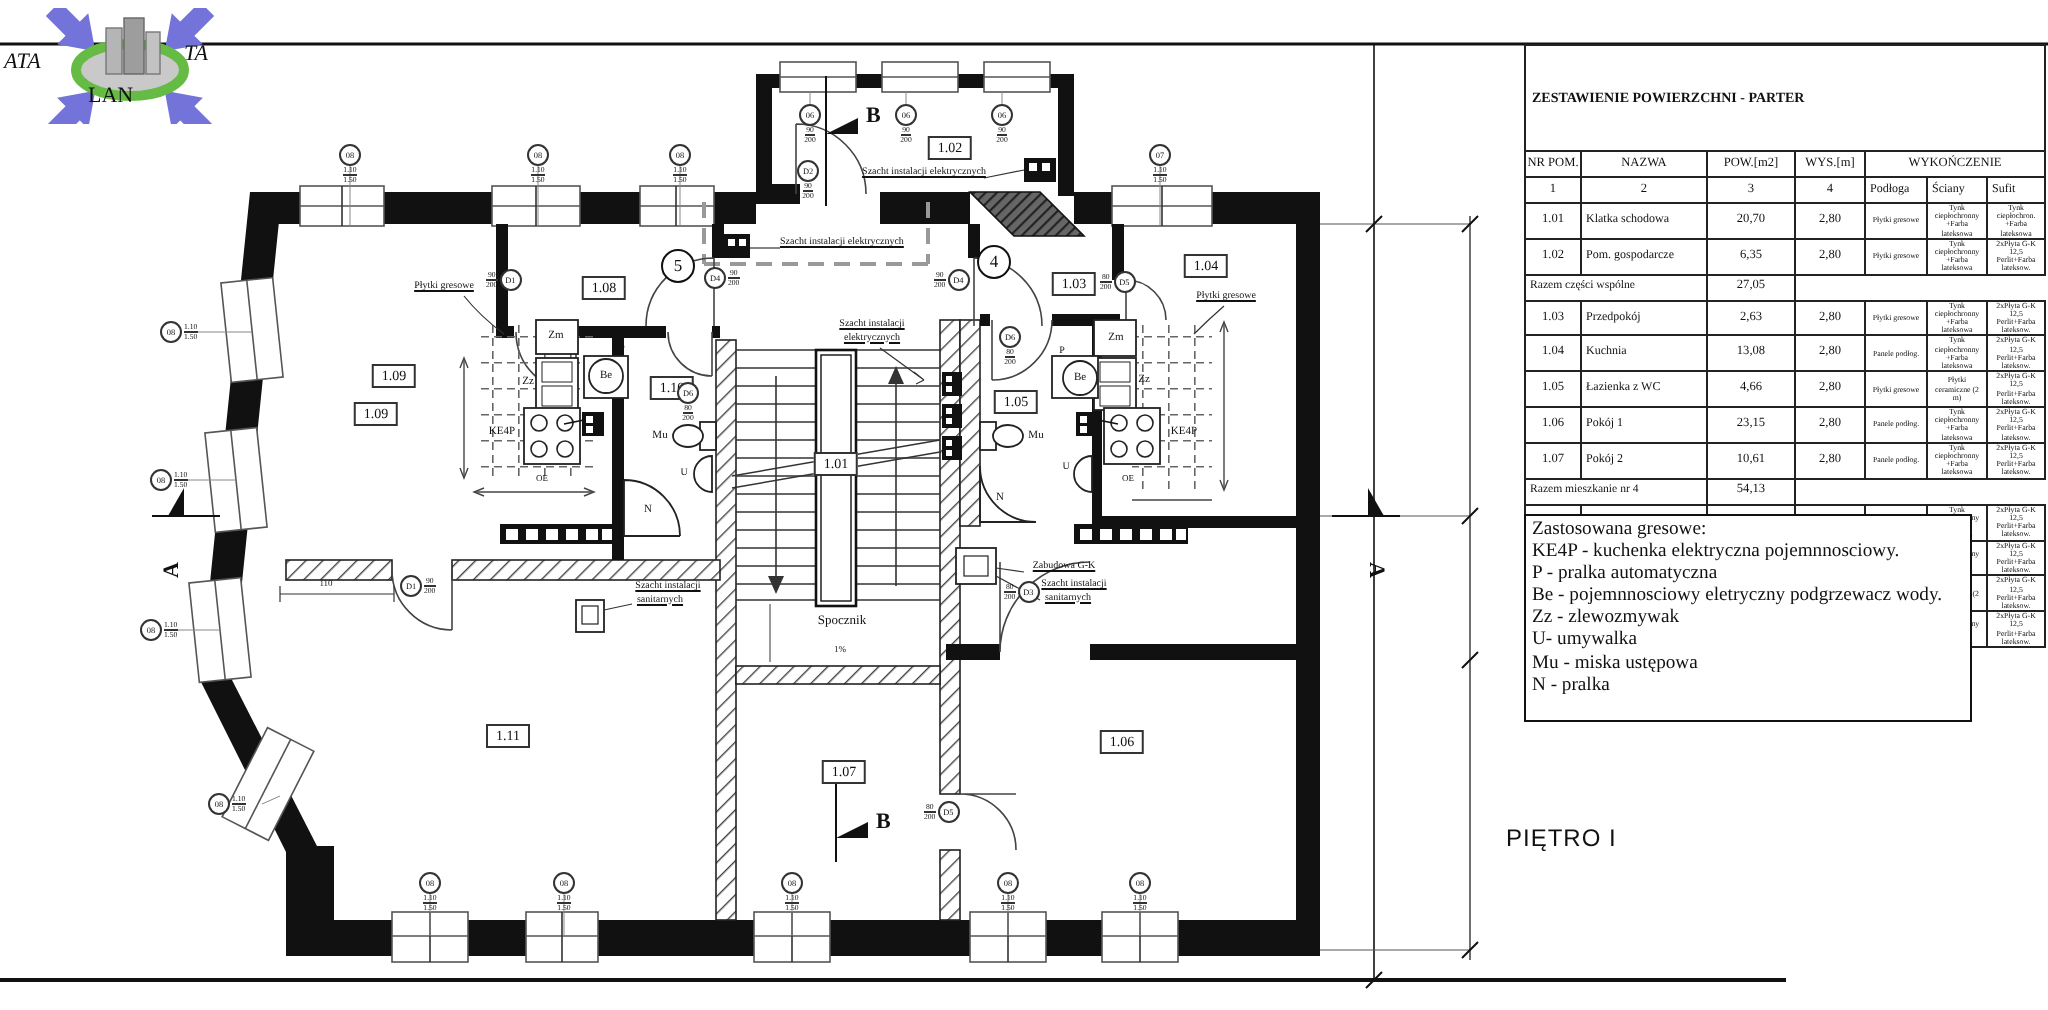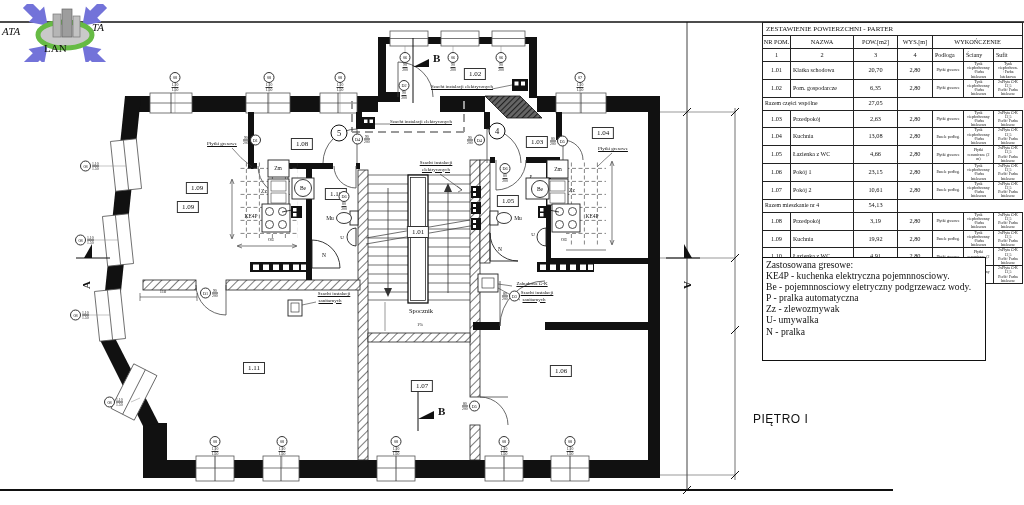--- a/index.html
+++ b/index.html
@@ -23,21 +23,21 @@
   .dims{display:flex;flex-direction:column;align-items:center;font-size:3.8px;line-height:4.2px;}
   .dims span:last-child{border-top:0.6px solid #333;}
   .bigmk{position:absolute;transform:translate(-50%,-50%);width:15px;height:15px;border:1px solid #111;
          border-radius:50%;background:#fff;font-size:8.5px;line-height:15px;text-align:center;}
   .sec{position:absolute;font-size:11px;font-weight:bold;}
   
   #areatable{position:absolute;left:762px;top:22px;width:260px;border-collapse:collapse;
              table-layout:fixed;background:#fff;}
   #areatable td,#areatable th{border:0.7px solid #222;font-weight:normal;text-align:center;
              font-size:6.3px;line-height:6.8px;padding:0;overflow:hidden;height:12px;}
-  #areatable .title{font-size:7px;font-weight:normal;text-align:left;padding:0 3px;height:12px;}
+  #areatable .title{font-size:7px;font-weight:bold;text-align:left;padding:20px 3px;height:12px;}
   #areatable .tl{text-align:left;padding-left:2px;font-size:6px;}
   #areatable .fin{font-size:3.9px;line-height:4.2px;padding:0 1px;}
   #areatable .open{border-top:none;border-bottom:none;border-right:none;}
   #areatable .sl{text-align:left;font-size:5.8px;padding-left:2px;}
   #areatable .tot{font-size:6.4px;font-weight:bold;letter-spacing:0.2px;}
   #legendbox{position:absolute;left:762px;top:257px;width:219px;height:101px;border:1px solid #111;
              background:#fff;font-size:9.6px;line-height:11.1px;padding:1px 0 0 3px;}
   #floorlabel{position:absolute;left:753px;top:412px;font-family:"Liberation Sans",sans-serif;
              font-size:12px;letter-spacing:0.5px;}
   .rot-l{transform:translate(-50%,-50%) rotate(-90deg);}
@@ -812,22 +812,23 @@
           <td class="sl tot" colspan="2">RAZEM CAŁE PIĘTRO</td>
           <td>139,76</td>
           <td class="open" colspan="4"></td>
         </tr>
   </tbody>
     </table>
 
   <div id="legendbox">
     <div>Zastosowana gresowe:</div>
     <div>KE4P - kuchenka elektryczna pojemnnosciowy.</div>
+    <div>P - pralka automatyczna</div>
     <div>Be - pojemnnosciowy eletryczny podgrzewacz wody.</div>
-    <div>P - pralka automatyczna</div>
     <div>Zz - zlewozmywak</div>
     <div>U- umywalka</div>
+    <div>Mu - miska ustępowa</div>
     <div>N - pralka</div>
   </div>
 
   <div id="floorlabel">PIĘTRO I</div>
 
 </div>
 
 </body></html>

